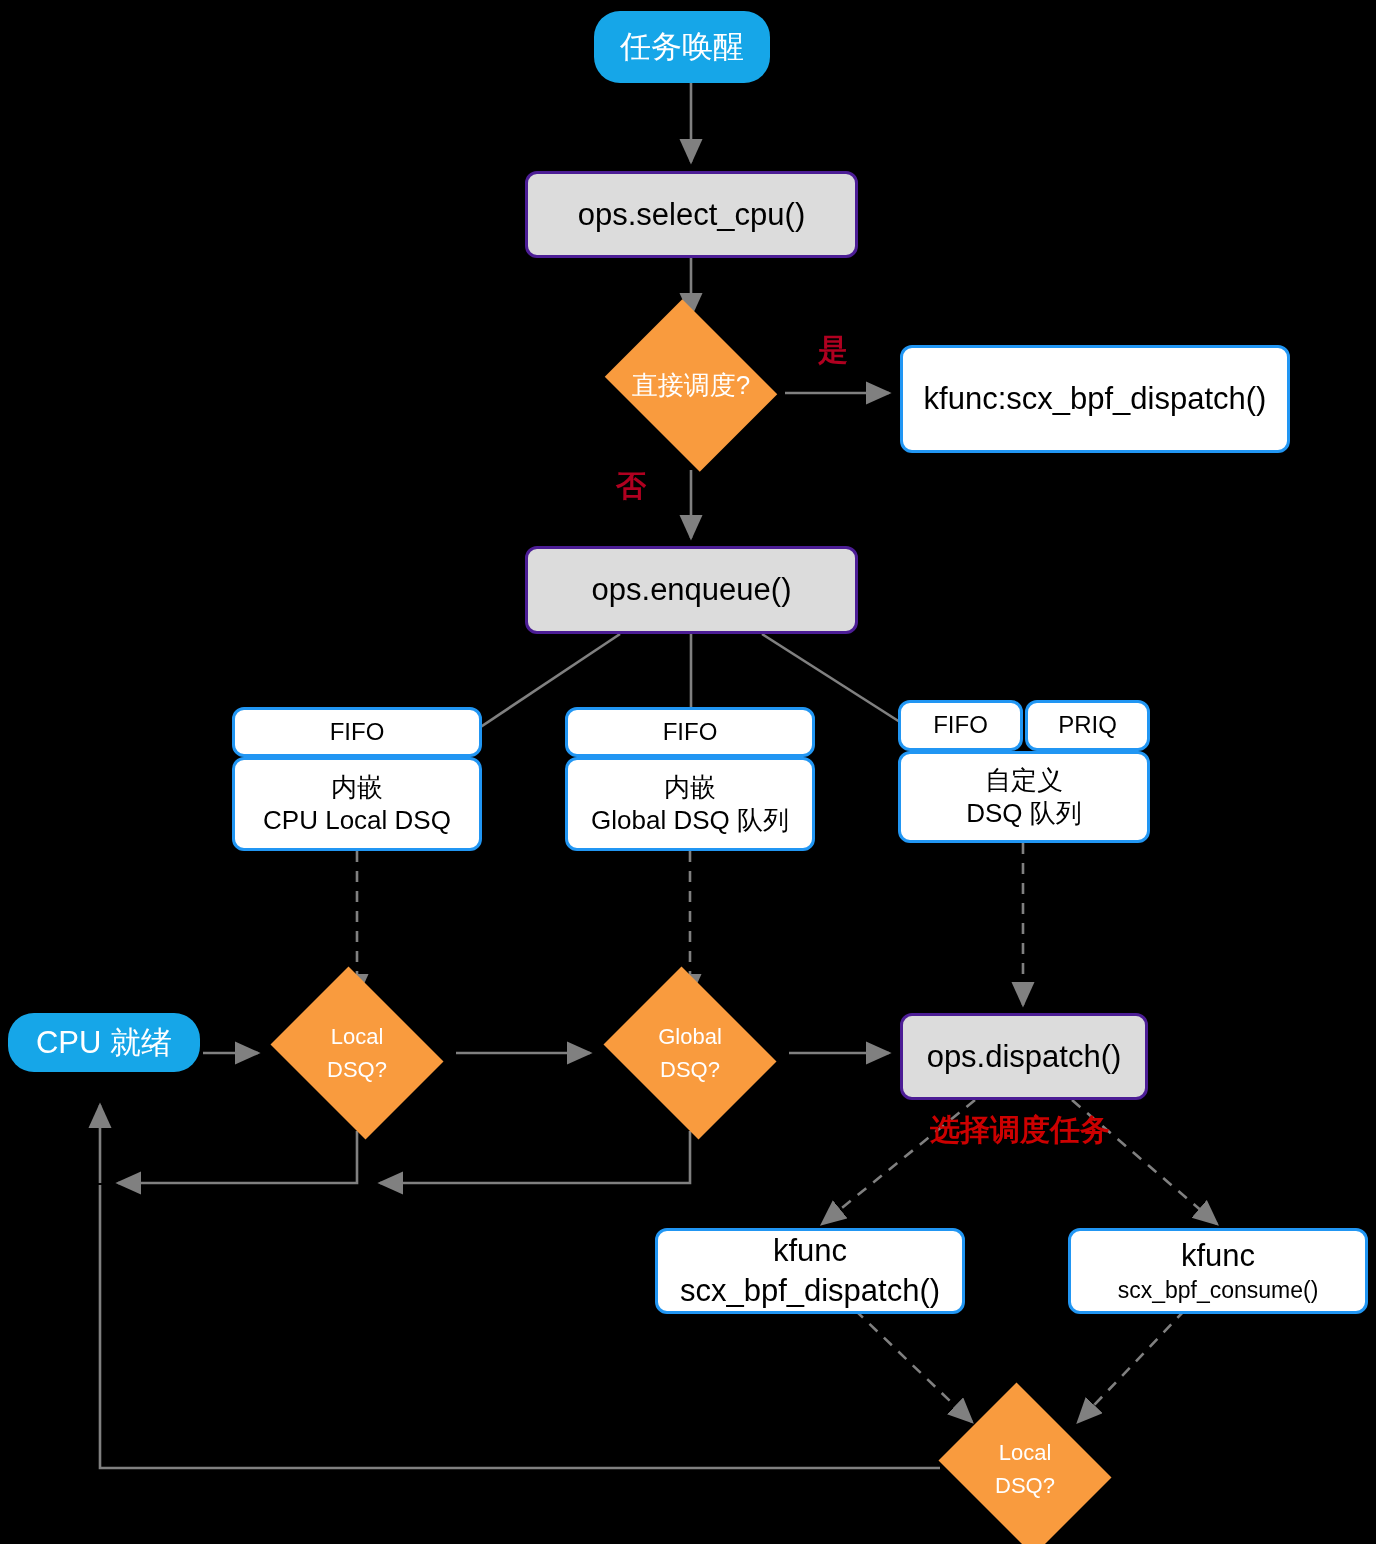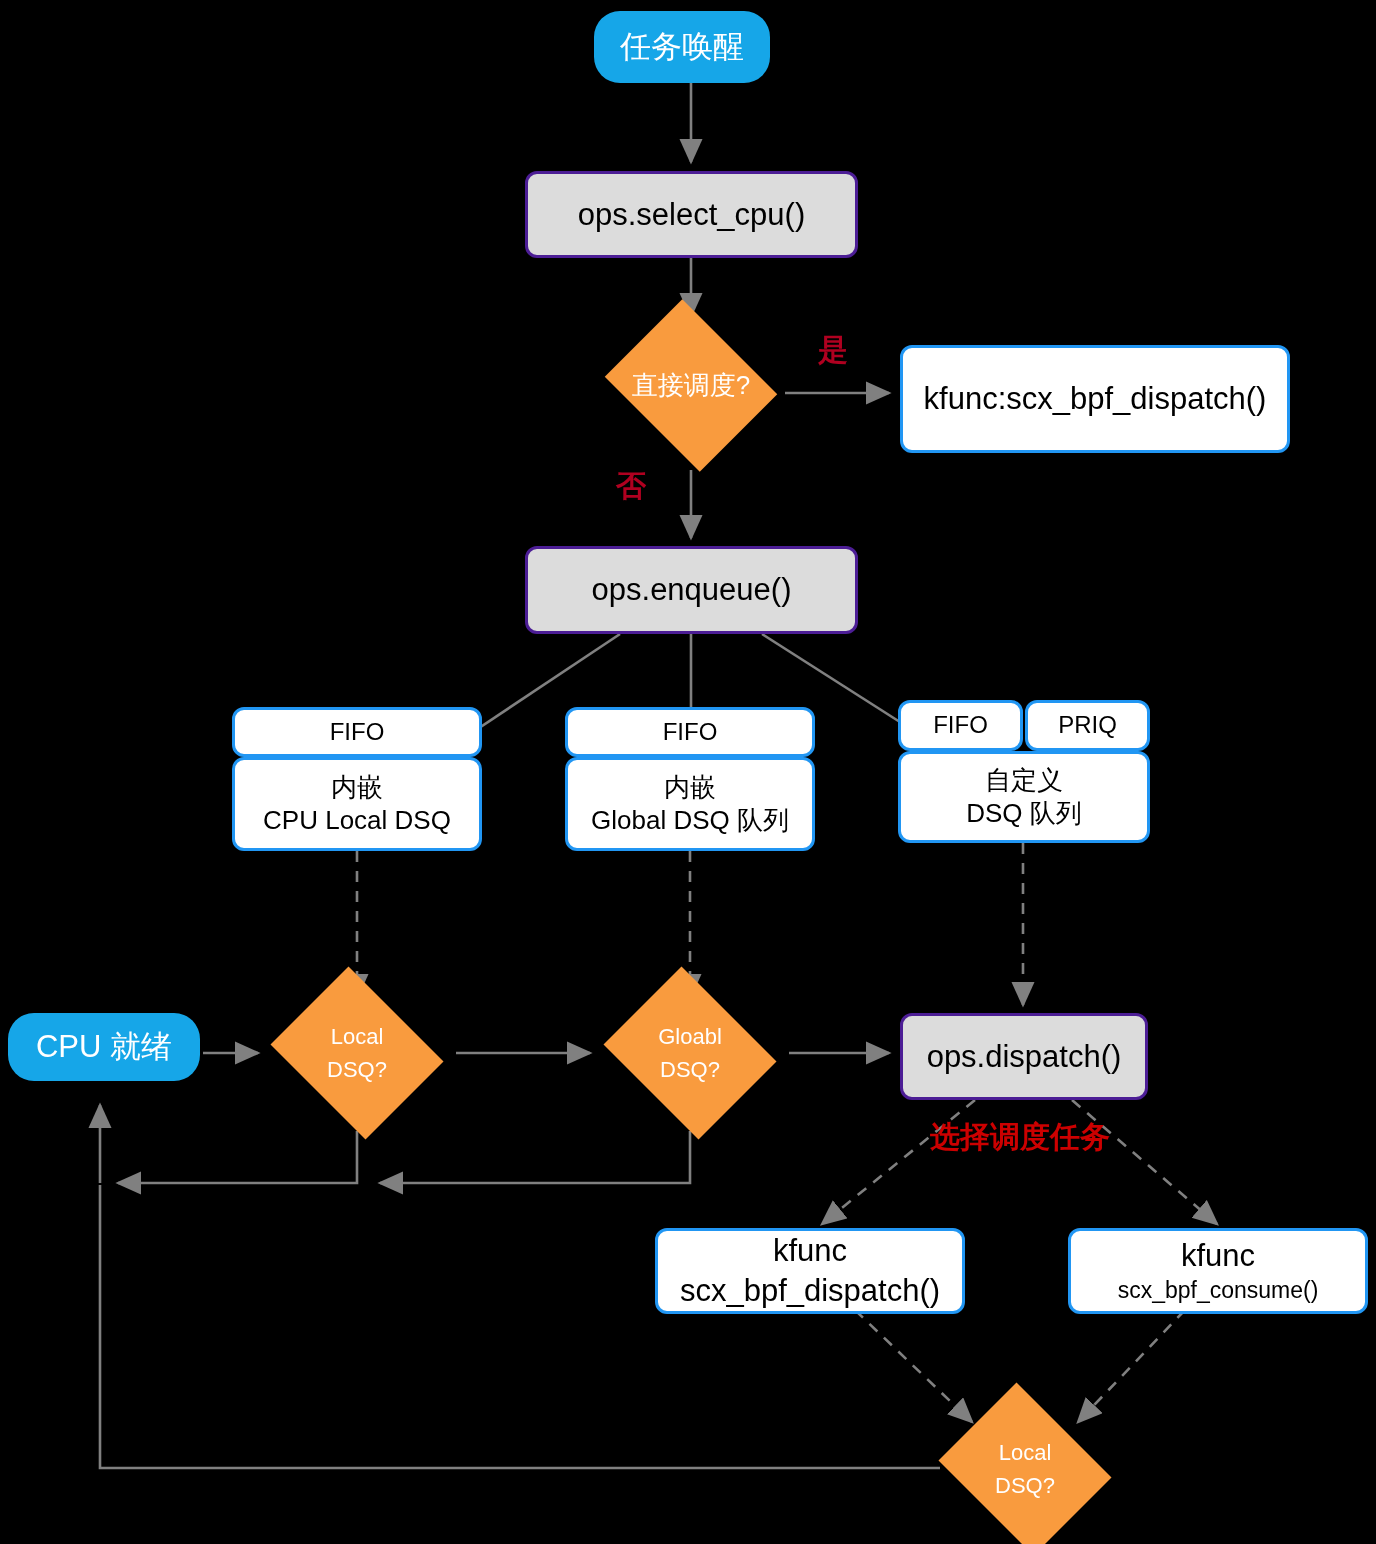--- a/index.html
+++ b/index.html
@@ -202,45 +202,45 @@
     <span>FIFO</span>
   </div>
   <div class="node wbox small" style="left:1025px; top:700px; width:125px; height:51px;">
     <span>PRIQ</span>
   </div>
   <div class="node wbox two" style="left:898px; top:751px; width:252px; height:92px;">
     <span class="l1">自定义</span>
     <span class="l1">DSQ 队列</span>
   </div>
 
-  <div class="node term" style="left:8px; top:1013px; width:192px; height:68px;">
+  <div class="node term" style="left:8px; top:1013px; width:192px; height:59px;">
     <span>CPU 就绪</span>
   </div>
 
   <div class="node diamond lit" style="left:262px; top:975px; width:190px; height:156px;">
     <div class="dshape"></div>
     <div class="dlabel">
       <span class="l1">Local</span>
       <span class="l1">DSQ?</span>
     </div>
   </div>
 
   <div class="node diamond lit" style="left:595px; top:975px; width:190px; height:156px;">
     <div class="dshape"></div>
     <div class="dlabel">
-      <span class="l1">Gloabl</span>
+      <span class="l1">Global</span>
       <span class="l1">DSQ?</span>
     </div>
   </div>
 
   <div class="node proc" style="left:900px; top:1013px; width:248px; height:87px;">
     <span>ops.dispatch()</span>
   </div>
 
-  <div class="elabel zhbig" style="left:930px; top:1110px;margin-top:7px;">选择调度任务</div>
+  <div class="elabel zhbig" style="left:930px; top:1110px;">选择调度任务</div>
 
   <div class="node wbox two" style="left:655px; top:1228px; width:310px; height:86px;">
     <span class="l1" style="font-size:31px;">kfunc</span>
     <span class="l1" style="font-size:31px;">scx_bpf_dispatch()</span>
   </div>
 
   <div class="node wbox two" style="left:1068px; top:1228px; width:300px; height:86px;">
     <span class="l1" style="font-size:31px;">kfunc</span>
     <span class="l1" style="font-size:23px;">scx_bpf_consume()</span>
   </div>

